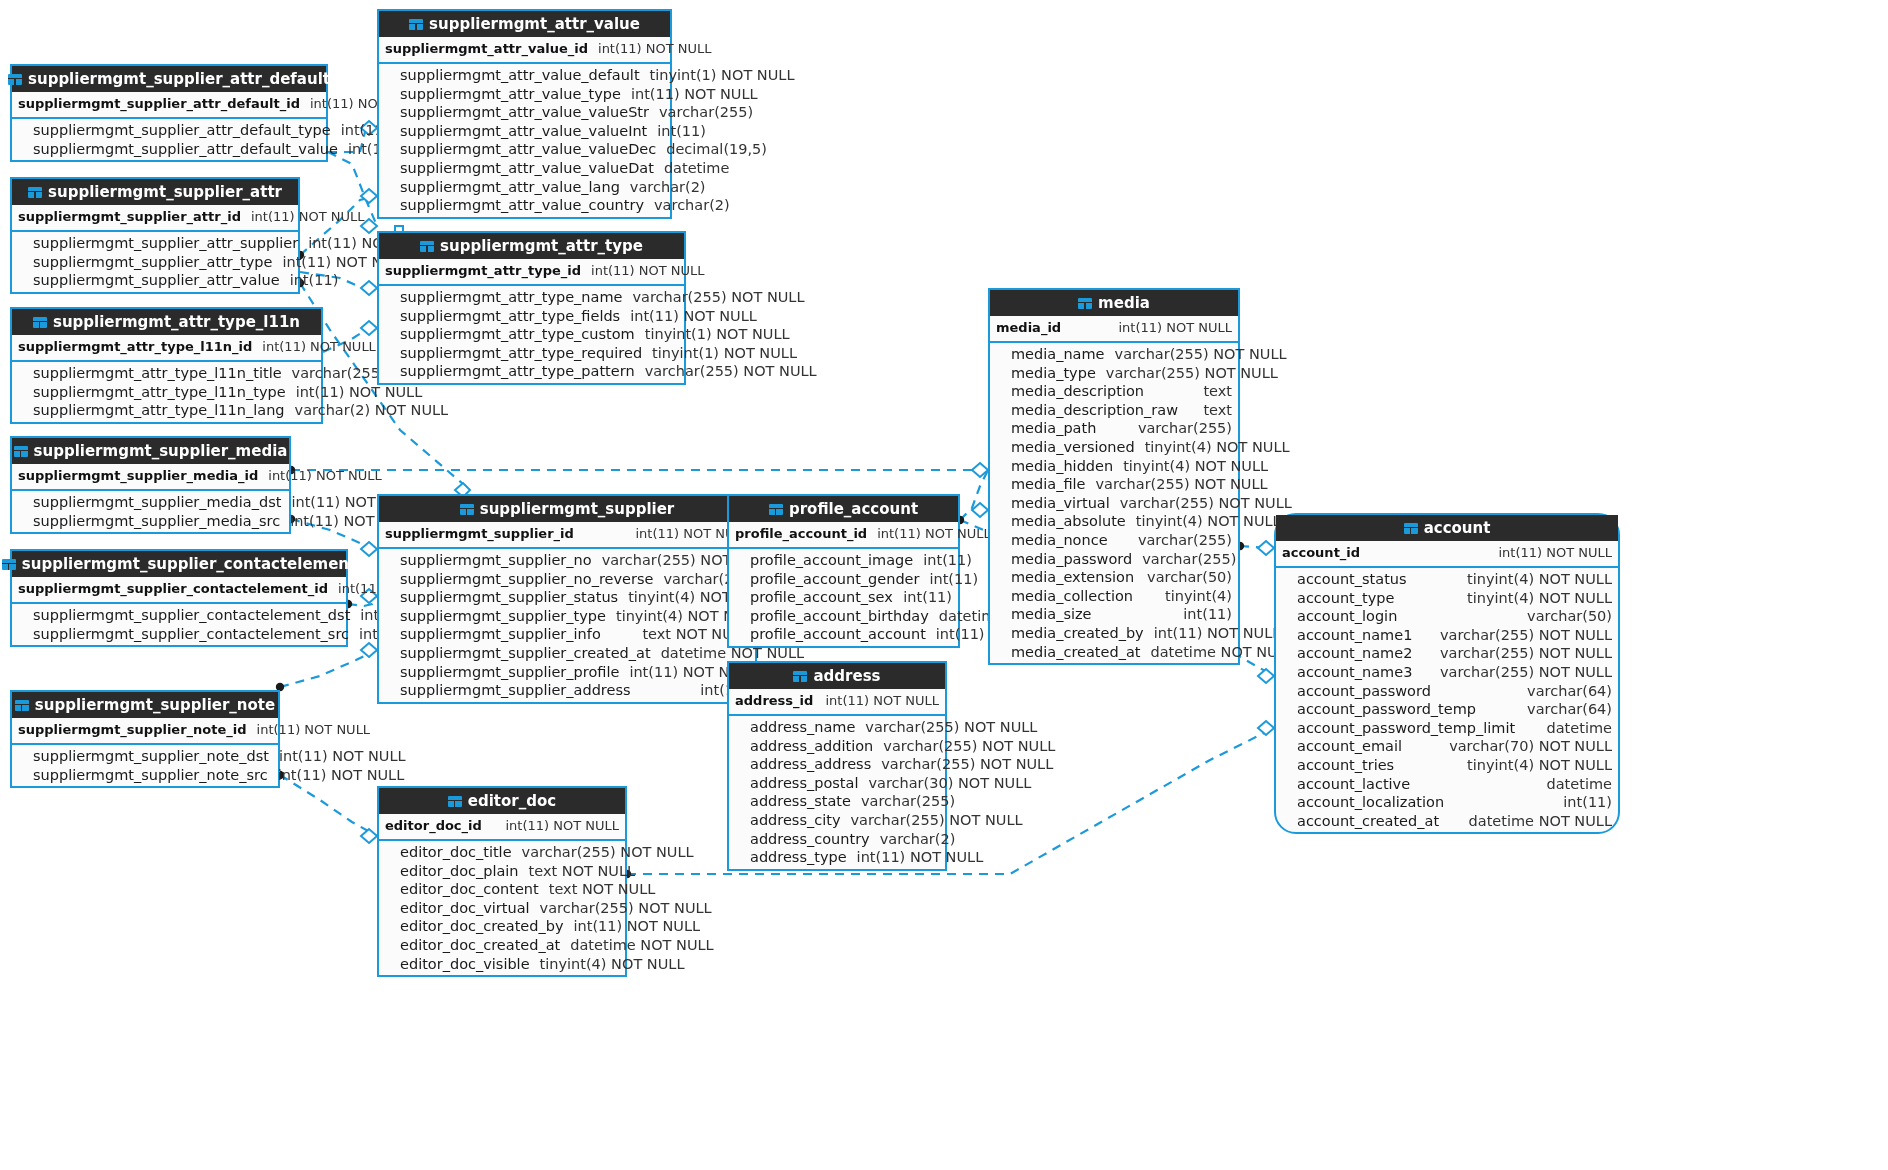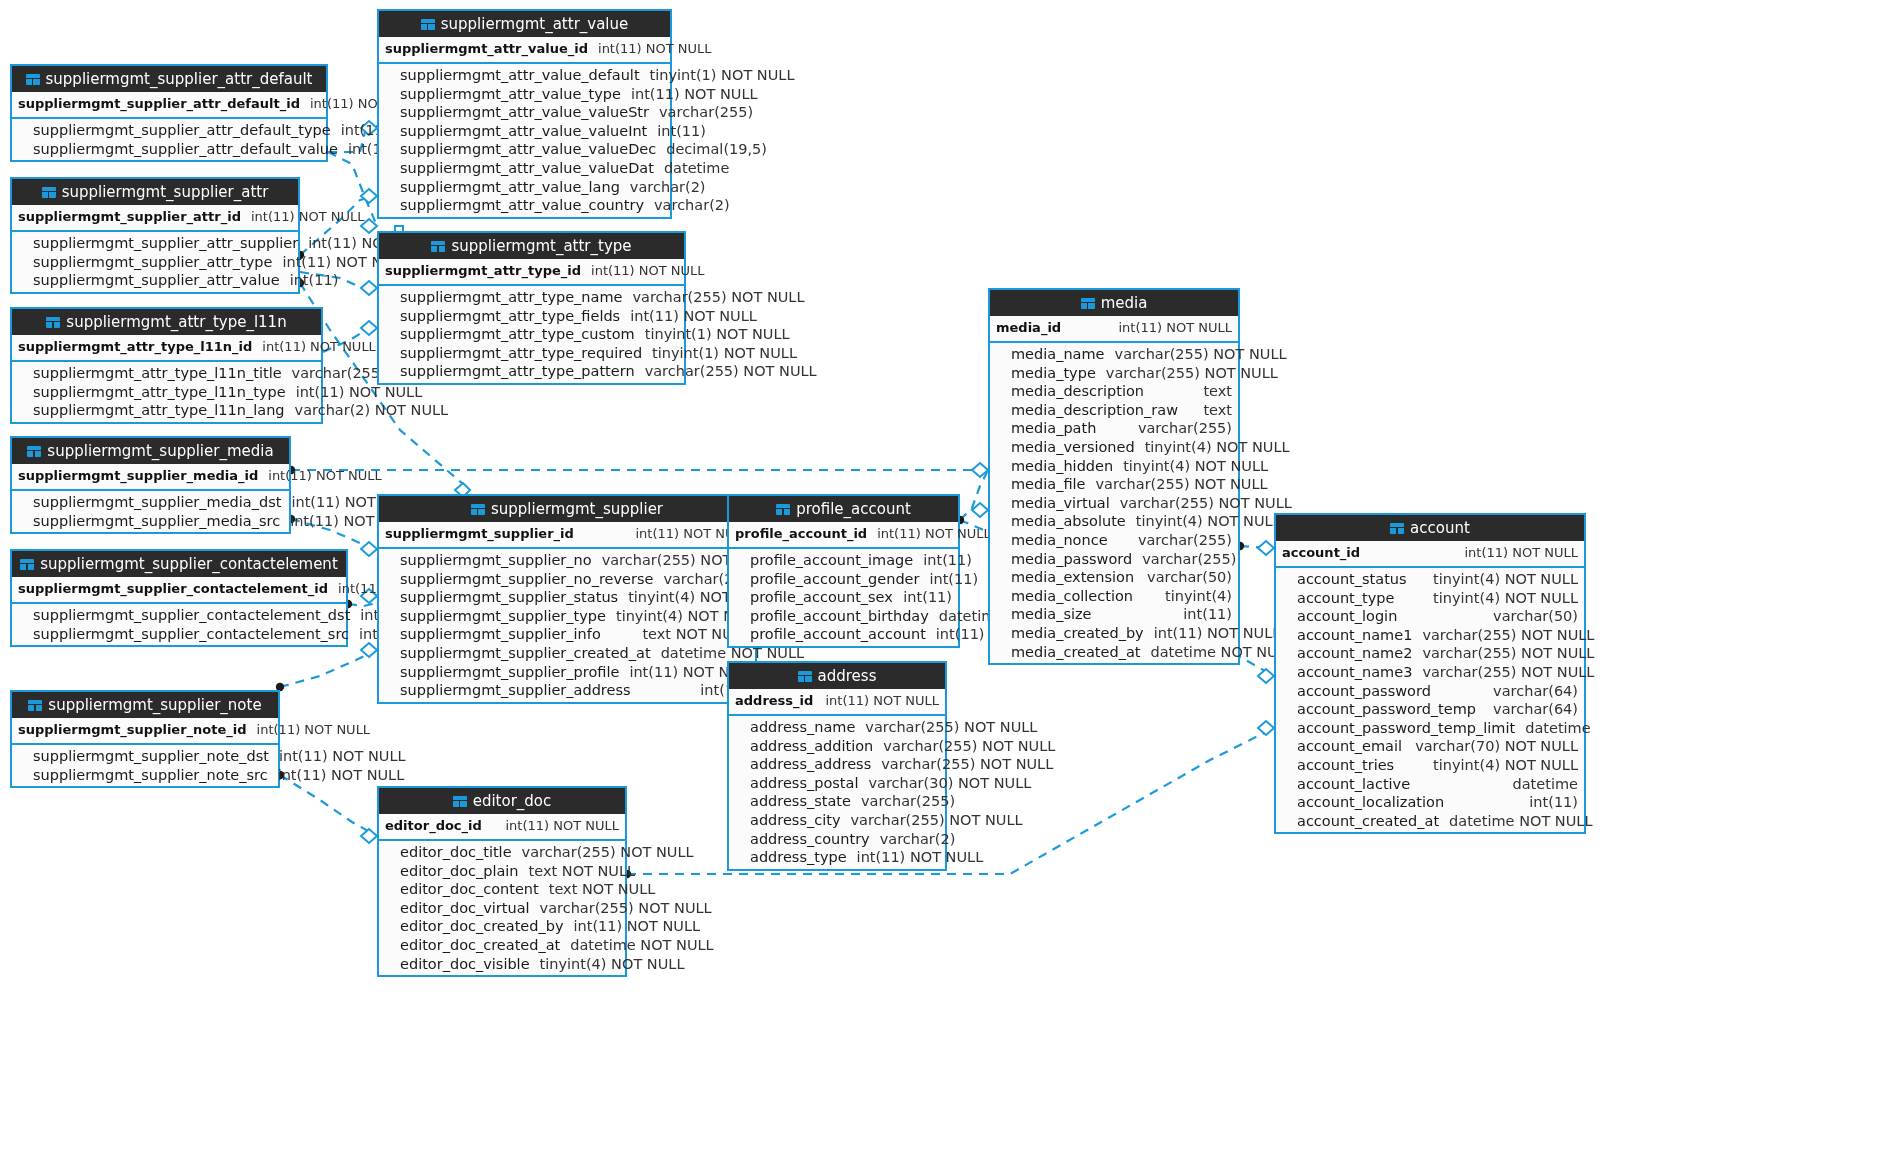--- a/index.html
+++ b/index.html
@@ -21,20 +21,21 @@
     color:#ffffff;
     text-align:center;
     font-size:15px;
     line-height:22px;
     padding:2px 8px;
     white-space:nowrap;
     display:flex;
     align-items:center;
     justify-content:center;
     gap:6px;
+    font-weight:bold;
   }
   .tbl-icon{
     display:inline-block;width:14px;height:11px;
     background:#1a9ada;position:relative;flex:0 0 auto;
     border-radius:1px;
   }
   .tbl-icon::before{
     content:"";position:absolute;left:0;top:4px;width:14px;height:1.5px;background:#2b2b2b;
   }
   .tbl-icon::after{
@@ -558,21 +559,21 @@
           <div class="row">
             <span class="fld nowrapfill">media_created_by</span>
             <span class="typ nowrapfill">int(11) NOT NULL</span>
           </div>
           <div class="row">
             <span class="fld nowrapfill">media_created_at</span>
             <span class="typ nowrapfill">datetime NOT NULL</span>
           </div>
         </div>
       </div>
-      <div class="table-box" style="left: 1274px; top: 513px; width: 312px;">
+      <div class="table-box" style="left: 1274px; top: 513px; width: 346px; border-radius: 22px;">
         <div class="tbl-header">
           <span class="tbl-icon"></span>
           <span>account</span>
         </div>
         <div class="pk-row">
           <span class="fld nowrapfill">account_id</span>
           <span class="typ nowrapfill">int(11) NOT NULL</span>
         </div>
         <div class="rows">
           <div class="row">

